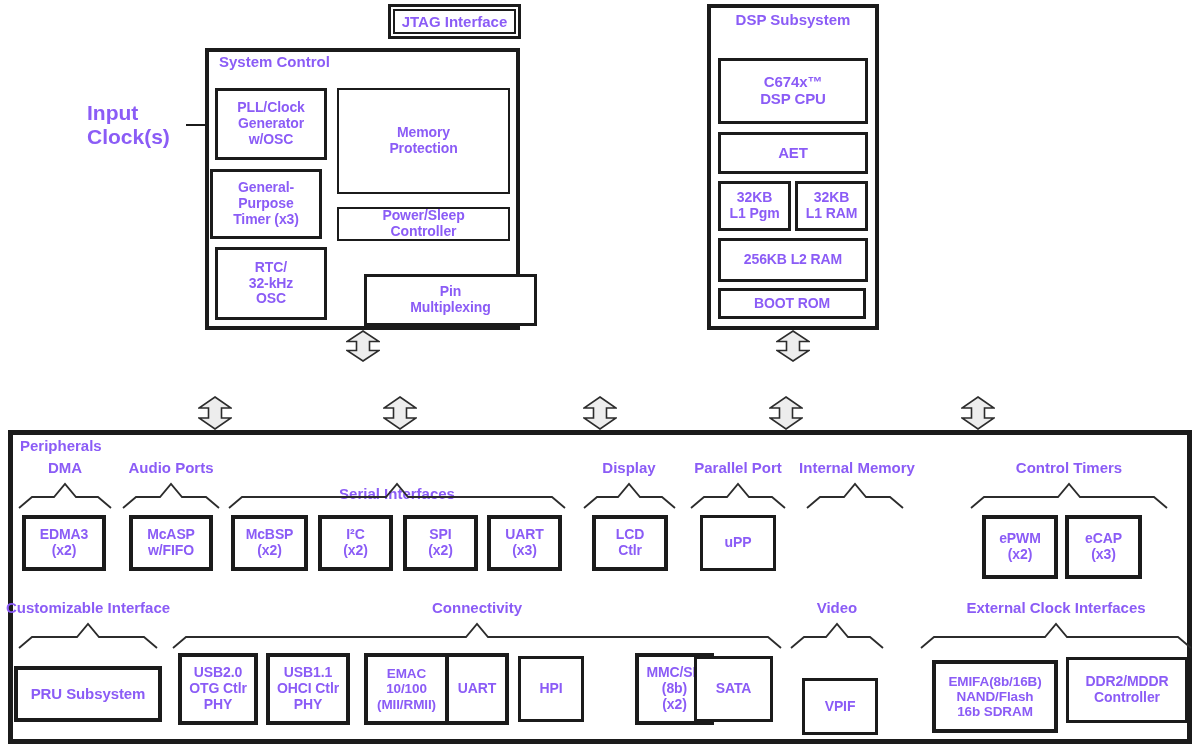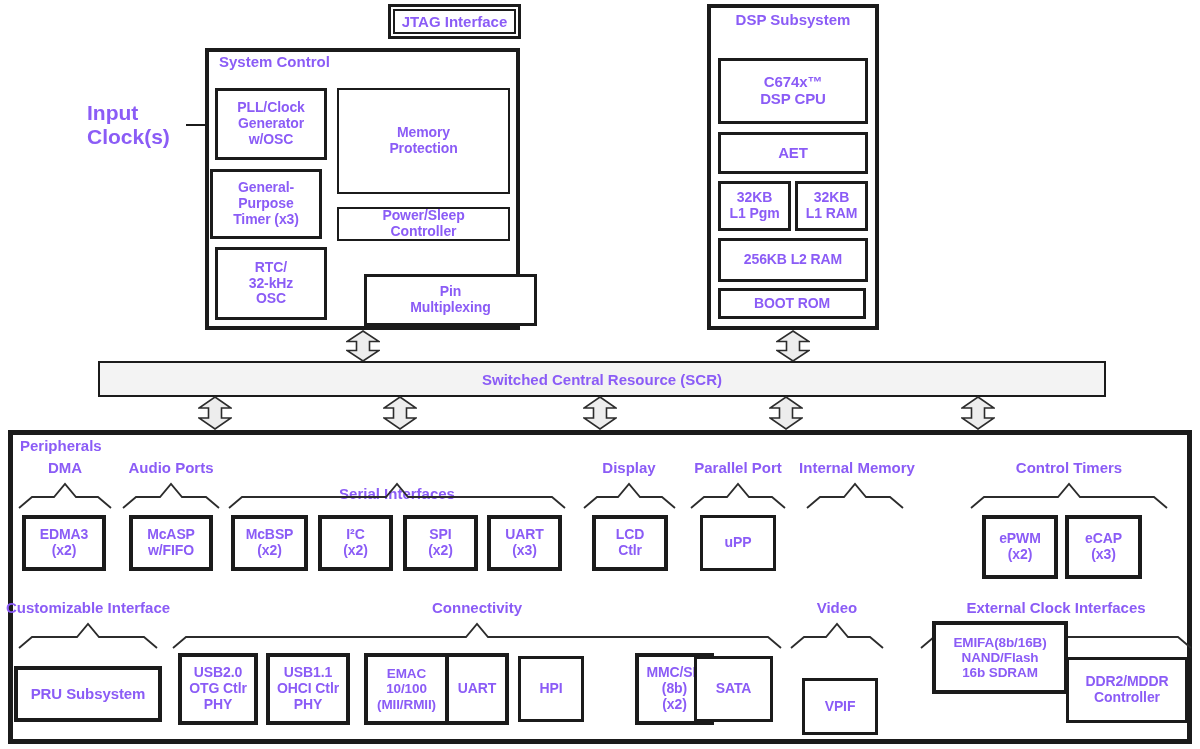--- a/index.html
+++ b/index.html
@@ -80,21 +80,20 @@
   <div class="bx b3" style="left:718px;top:238px;width:150px;height:44px;">256KB L2 RAM</div>
   <div class="bx b3" style="left:718px;top:288px;width:148px;height:31px;">BOOT ROM</div>
 
   <svg class="arrow" style="left:346px;top:330px" width="34" height="32" viewBox="0 0 34 32">
       <polygon points="17,1 33,11.5 23.5,11.5 23.5,20.5 33,20.5 17,31 1,20.5 10.5,20.5 10.5,11.5 1,11.5"></polygon>
     </svg>
   <svg class="arrow" style="left:776px;top:330px" width="34" height="32" viewBox="0 0 34 32">
       <polygon points="17,1 33,11.5 23.5,11.5 23.5,20.5 33,20.5 17,31 1,20.5 10.5,20.5 10.5,11.5 1,11.5"></polygon>
     </svg>
 
-  <div class="scr">Switched Central Resource (SCR)</div>
 
   <svg class="arrow" style="left:198px;top:396px" width="34" height="34" viewBox="0 0 34 34">
       <polygon points="17,1 33,12 23.5,12 23.5,22 33,22 17,33 1,22 10.5,22 10.5,12 1,12"></polygon>
     </svg>
   <svg class="arrow" style="left:383px;top:396px" width="34" height="34" viewBox="0 0 34 34">
       <polygon points="17,1 33,12 23.5,12 23.5,22 33,22 17,33 1,22 10.5,22 10.5,12 1,12"></polygon>
     </svg>
   <svg class="arrow" style="left:583px;top:396px" width="34" height="34" viewBox="0 0 34 34">
       <polygon points="17,1 33,12 23.5,12 23.5,22 33,22 17,33 1,22 10.5,22 10.5,12 1,12"></polygon>
     </svg>
@@ -188,19 +187,19 @@
 10/100
 (MII/RMII)</div>
     <div class="cell cell-r">UART</div>
   </div>
   <div class="bx b3" style="left:518px;top:656px;width:66px;height:66px;">HPI</div>
   <div class="bx b4" style="left:607px;top:653px;width:79px;height:72px;margin-left:28px;">MMC/SD
 (8b)
 (x2)</div>
   <div class="bx b3" style="left:694px;top:656px;width:79px;height:66px;">SATA</div>
   <div class="bx b3" style="left:802px;top:678px;width:76px;height:57px;">VPIF</div>
-  <div class="bx b4 f13" style="left:932px;top:621px;width:136px;height:73px;">EMIFA(8b/16B)
+  <div class="bx b4 f13" style="left:932px;top:660px;width:126px;height:73px;">EMIFA(8b/16B)
 NAND/Flash
 16b SDRAM</div>
   <div class="bx b3" style="left:1066px;top:657px;width:122px;height:66px;">DDR2/MDDR
 Controller</div>
 
 </div>
 
 </body></html>

